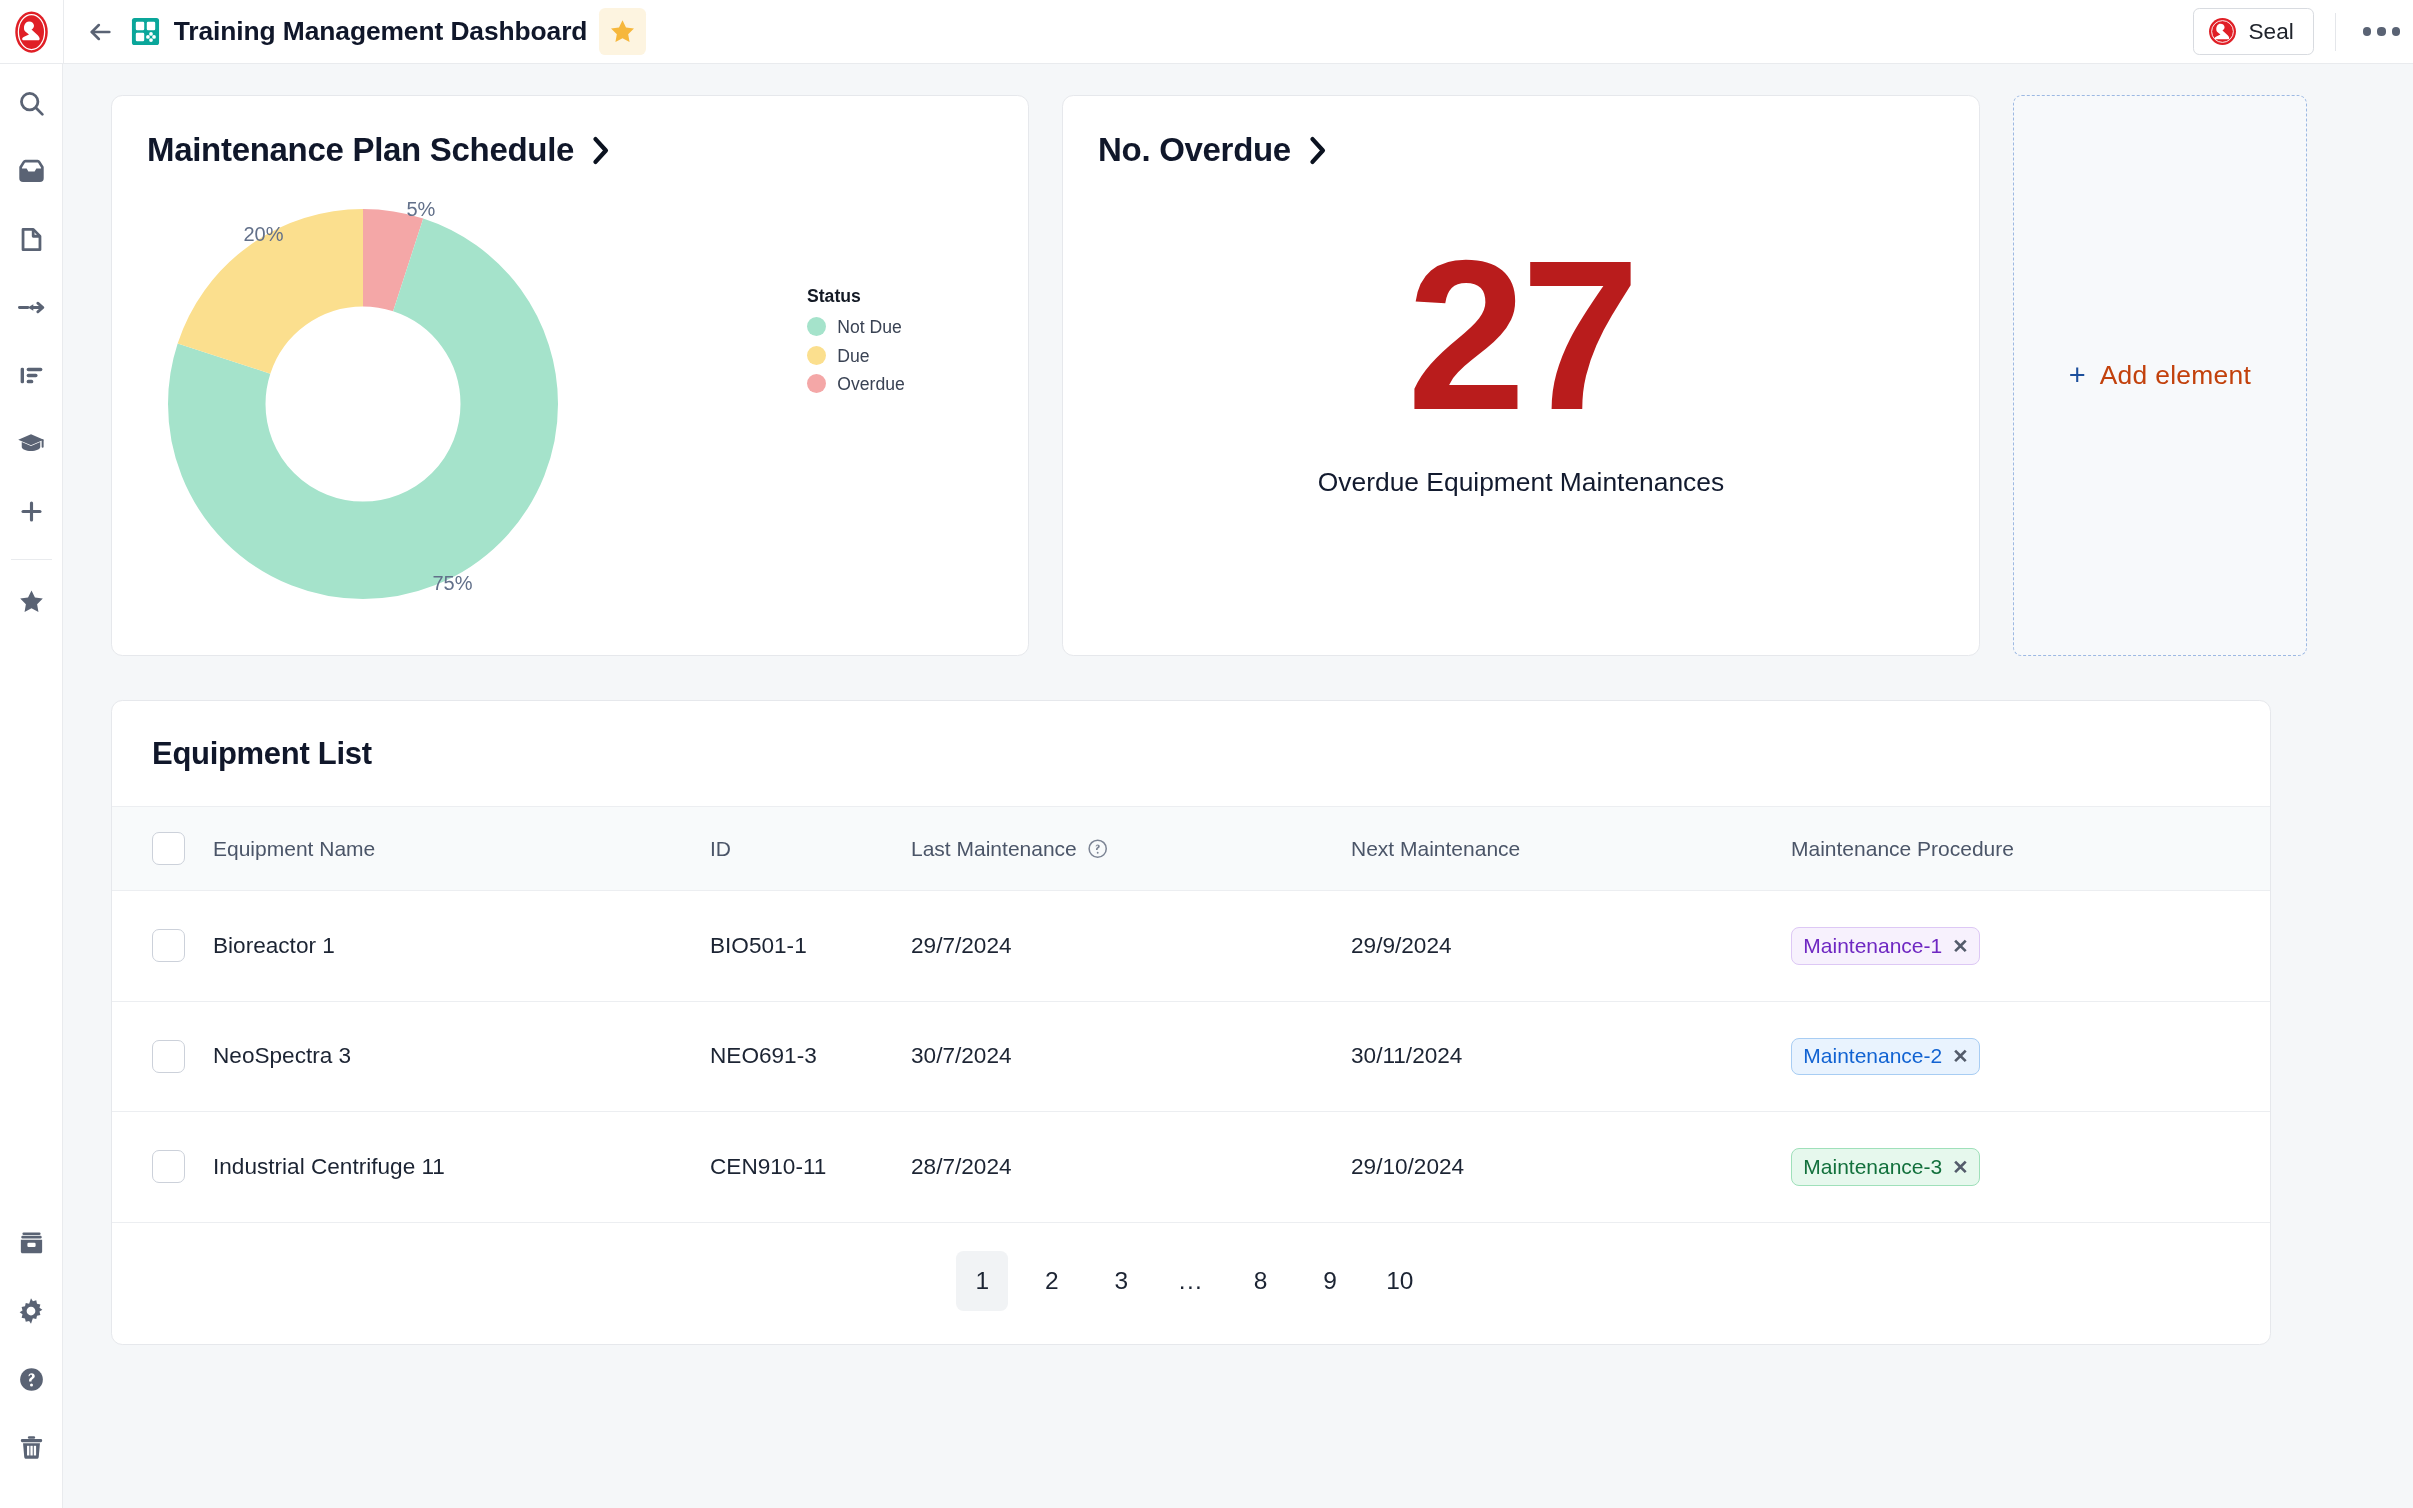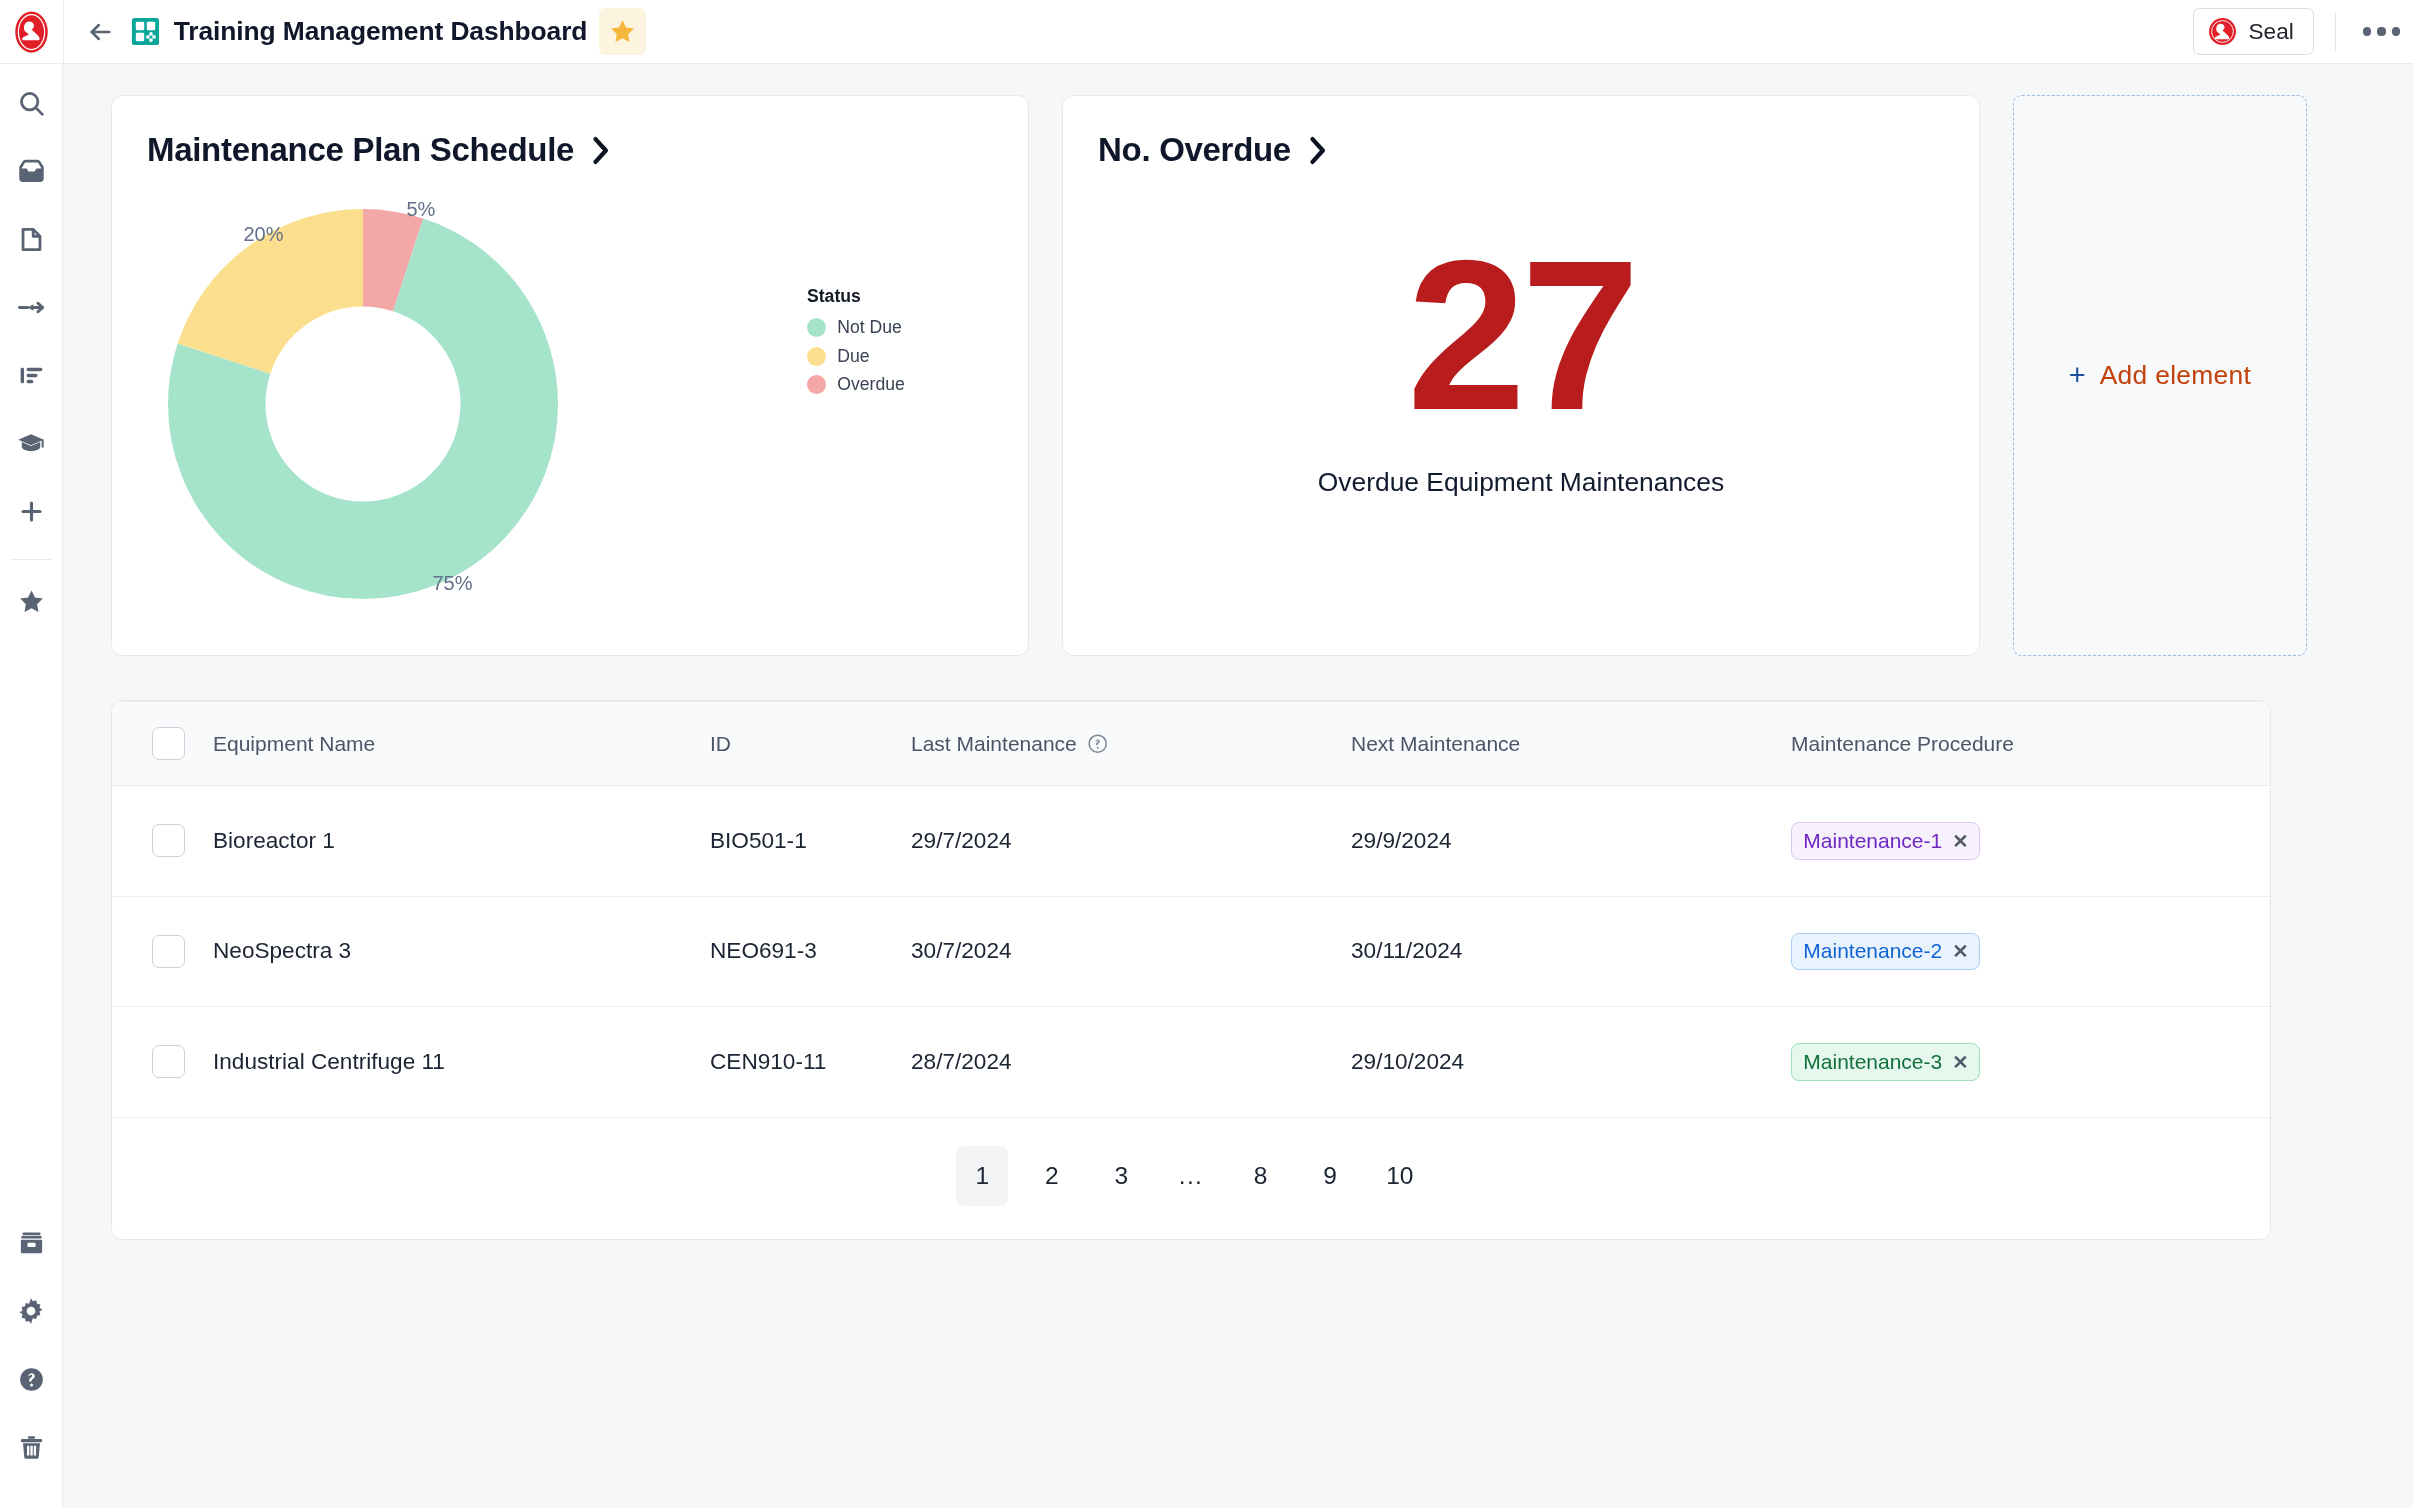--- a/index.html
+++ b/index.html
@@ -107,21 +107,21 @@
   .donut-wrap { position: absolute; left: 21.4px; top: 40px; width: 390px; height: 390px; }
   .pct {
     position: absolute; font-size: 20px; color: #62708a; font-weight: 400;
   }
   .pct-5  { left: 238px; top: -11.3px; }
   .pct-20 { left: 75px; top: 14px; }
   .pct-75 { left: 264px; top: 363px; }
 
   .legend { position: absolute; left: 660px; top: 117px; }
   .legend-title { font-size: 17.6px; font-weight: 700; color: #141a25; margin-bottom: 10px; }
-  .legend-item { display: flex; align-items: center; gap: 11.3px; margin-bottom: 7.5px; }
+  .legend-item { display: flex; gap: 11.3px; margin-bottom: 7.5px; }
   .legend-swatch { width: 19px; height: 19px; border-radius: 50%; }
   .legend-label { font-size: 17.6px; color: #3a4354; }
 
   
   .kpi-body {
     height: 440px; display: flex; flex-direction: column;
     align-items: center; justify-content: center; padding-bottom: 47px;
   }
   .kpi-number {
     font-size: 214px; font-weight: 700; color: #b91c1c;
@@ -429,20 +429,23 @@
 
         <div class="add-card">
           <div class="add-inner">
             <span class="add-plus">+</span>
             <span class="add-label">Add element</span>
           </div>
         </div>
       </div>
 
       <div class="table-card">
+        <div class="table-head-title">
+          <div class="table-title">Equipment List</div>
+        </div>
 
         <table>
           <thead>
             <tr>
               <th class="col-chk">
                 <span class="chkbox"></span>
               </th>
               <th class="col-name">Equipment Name</th>
               <th class="col-id">ID</th>
               <th class="col-last">

